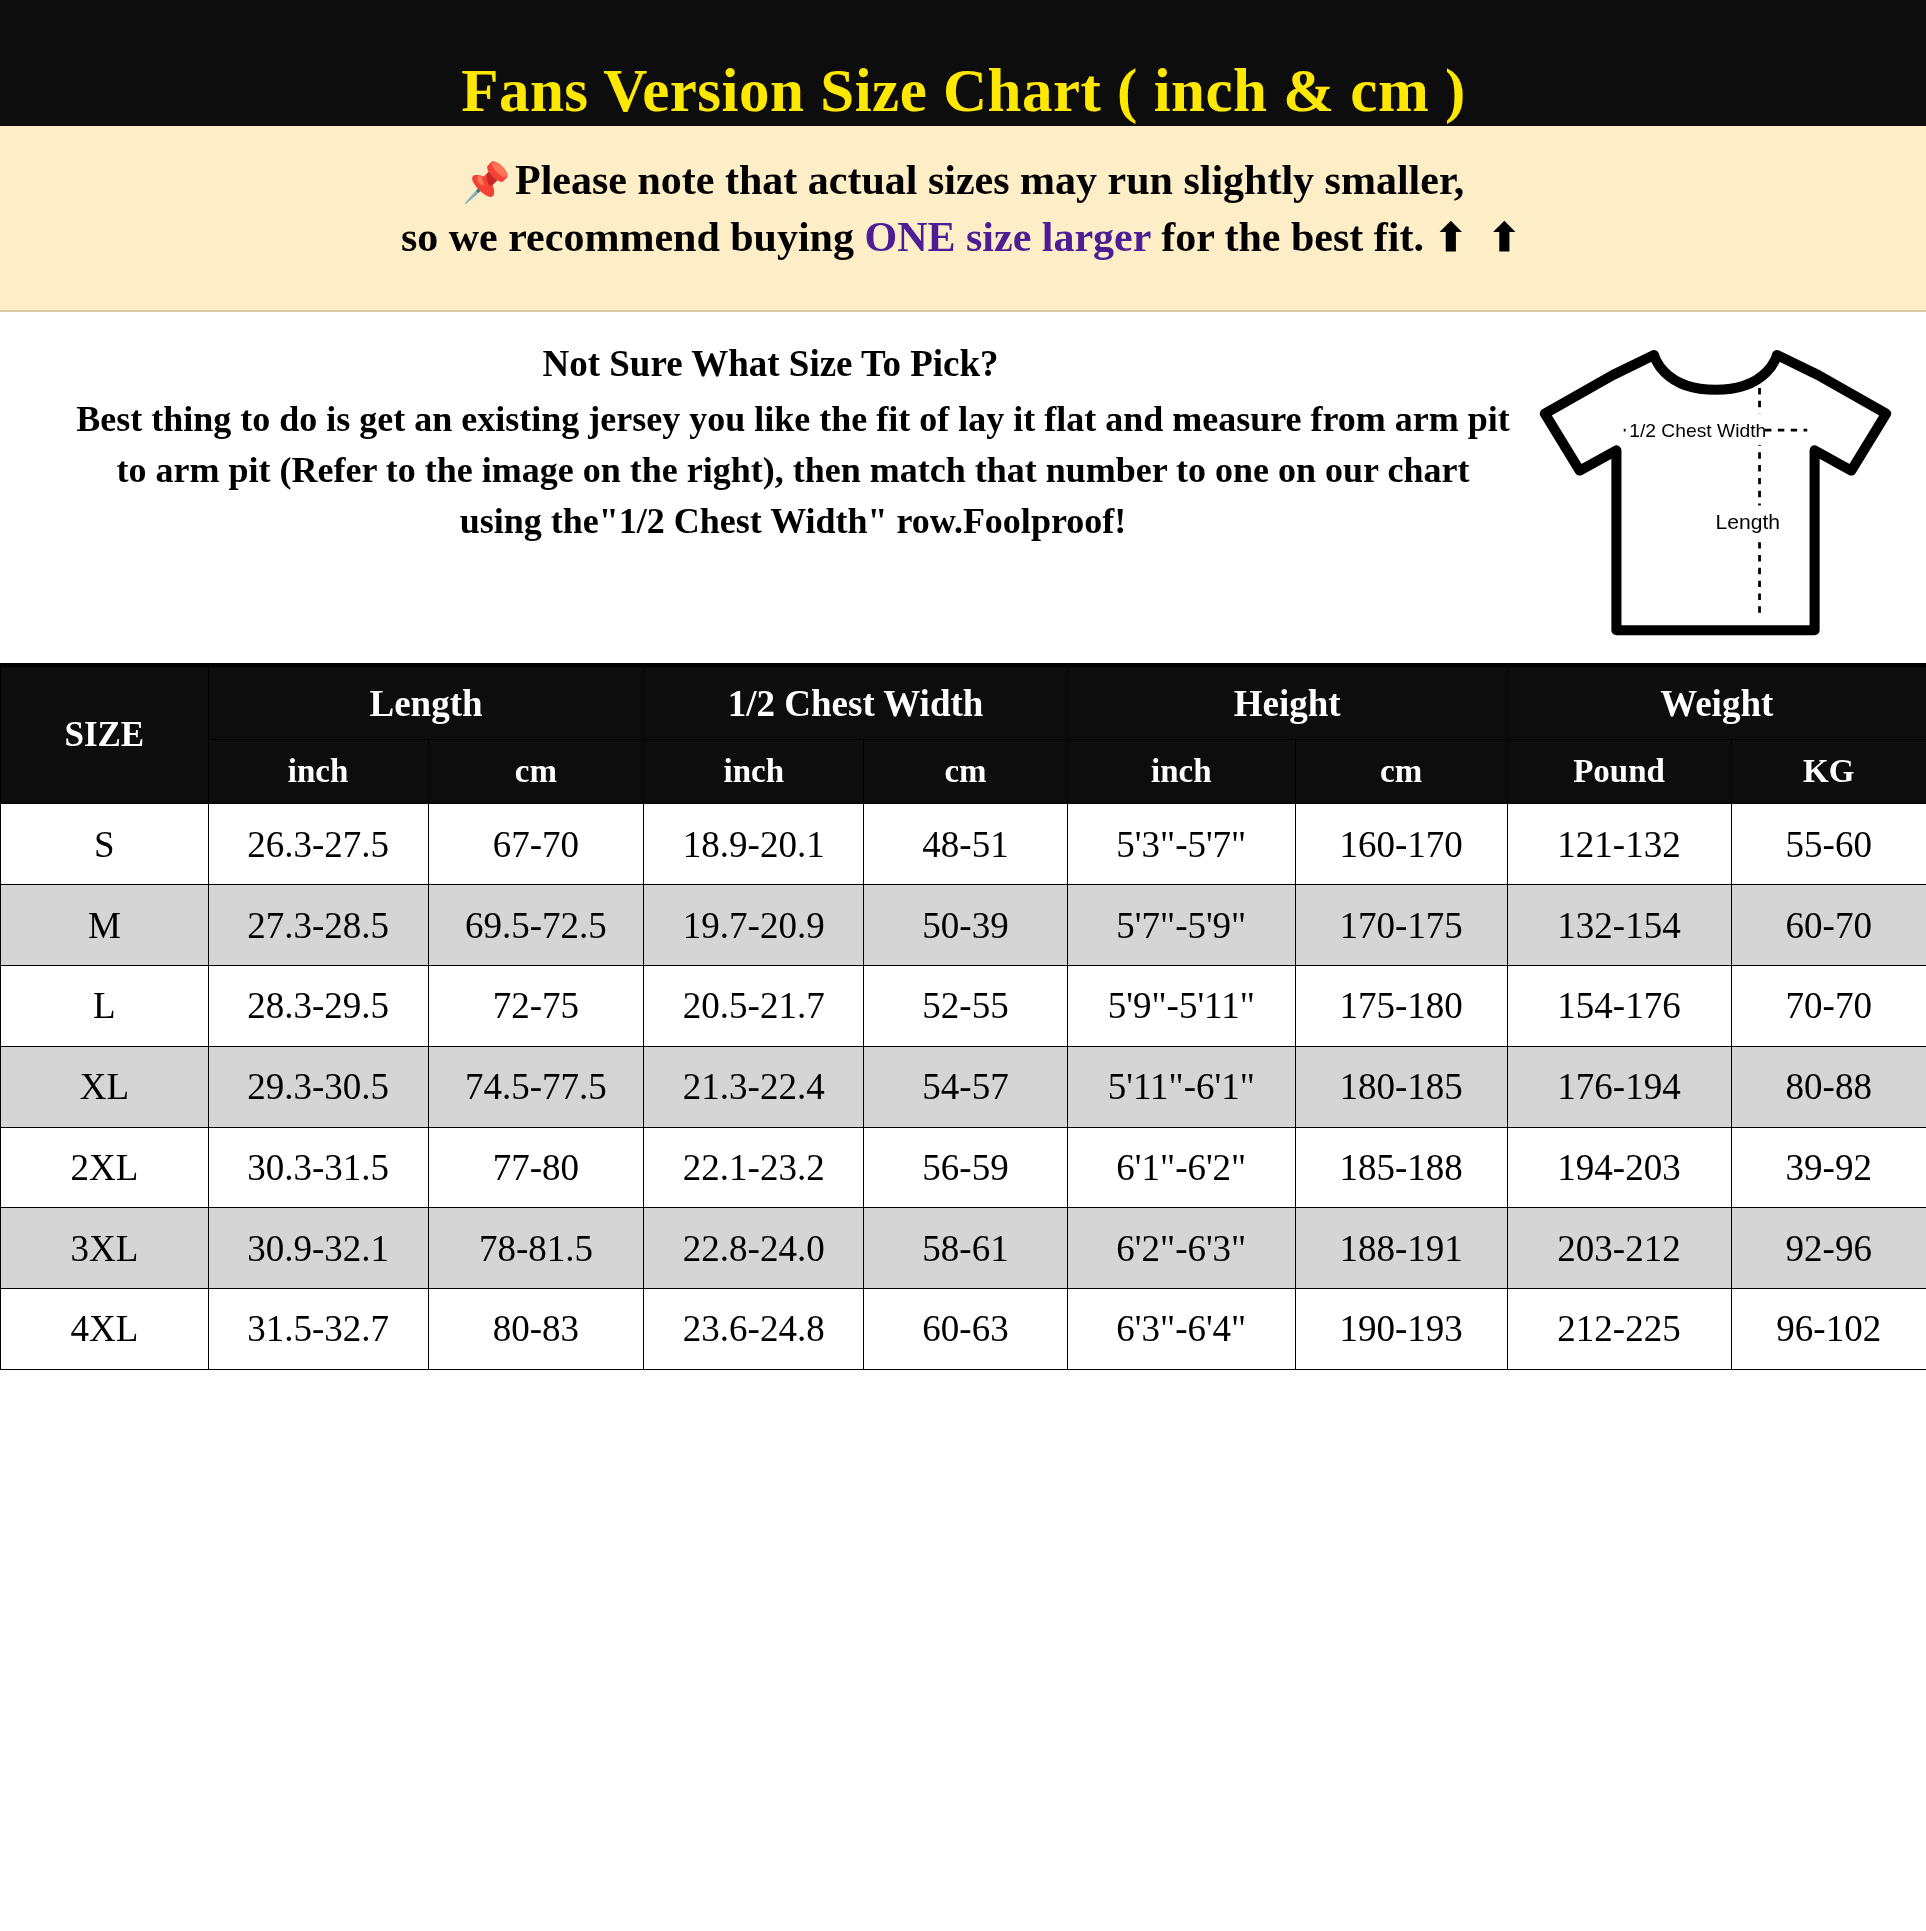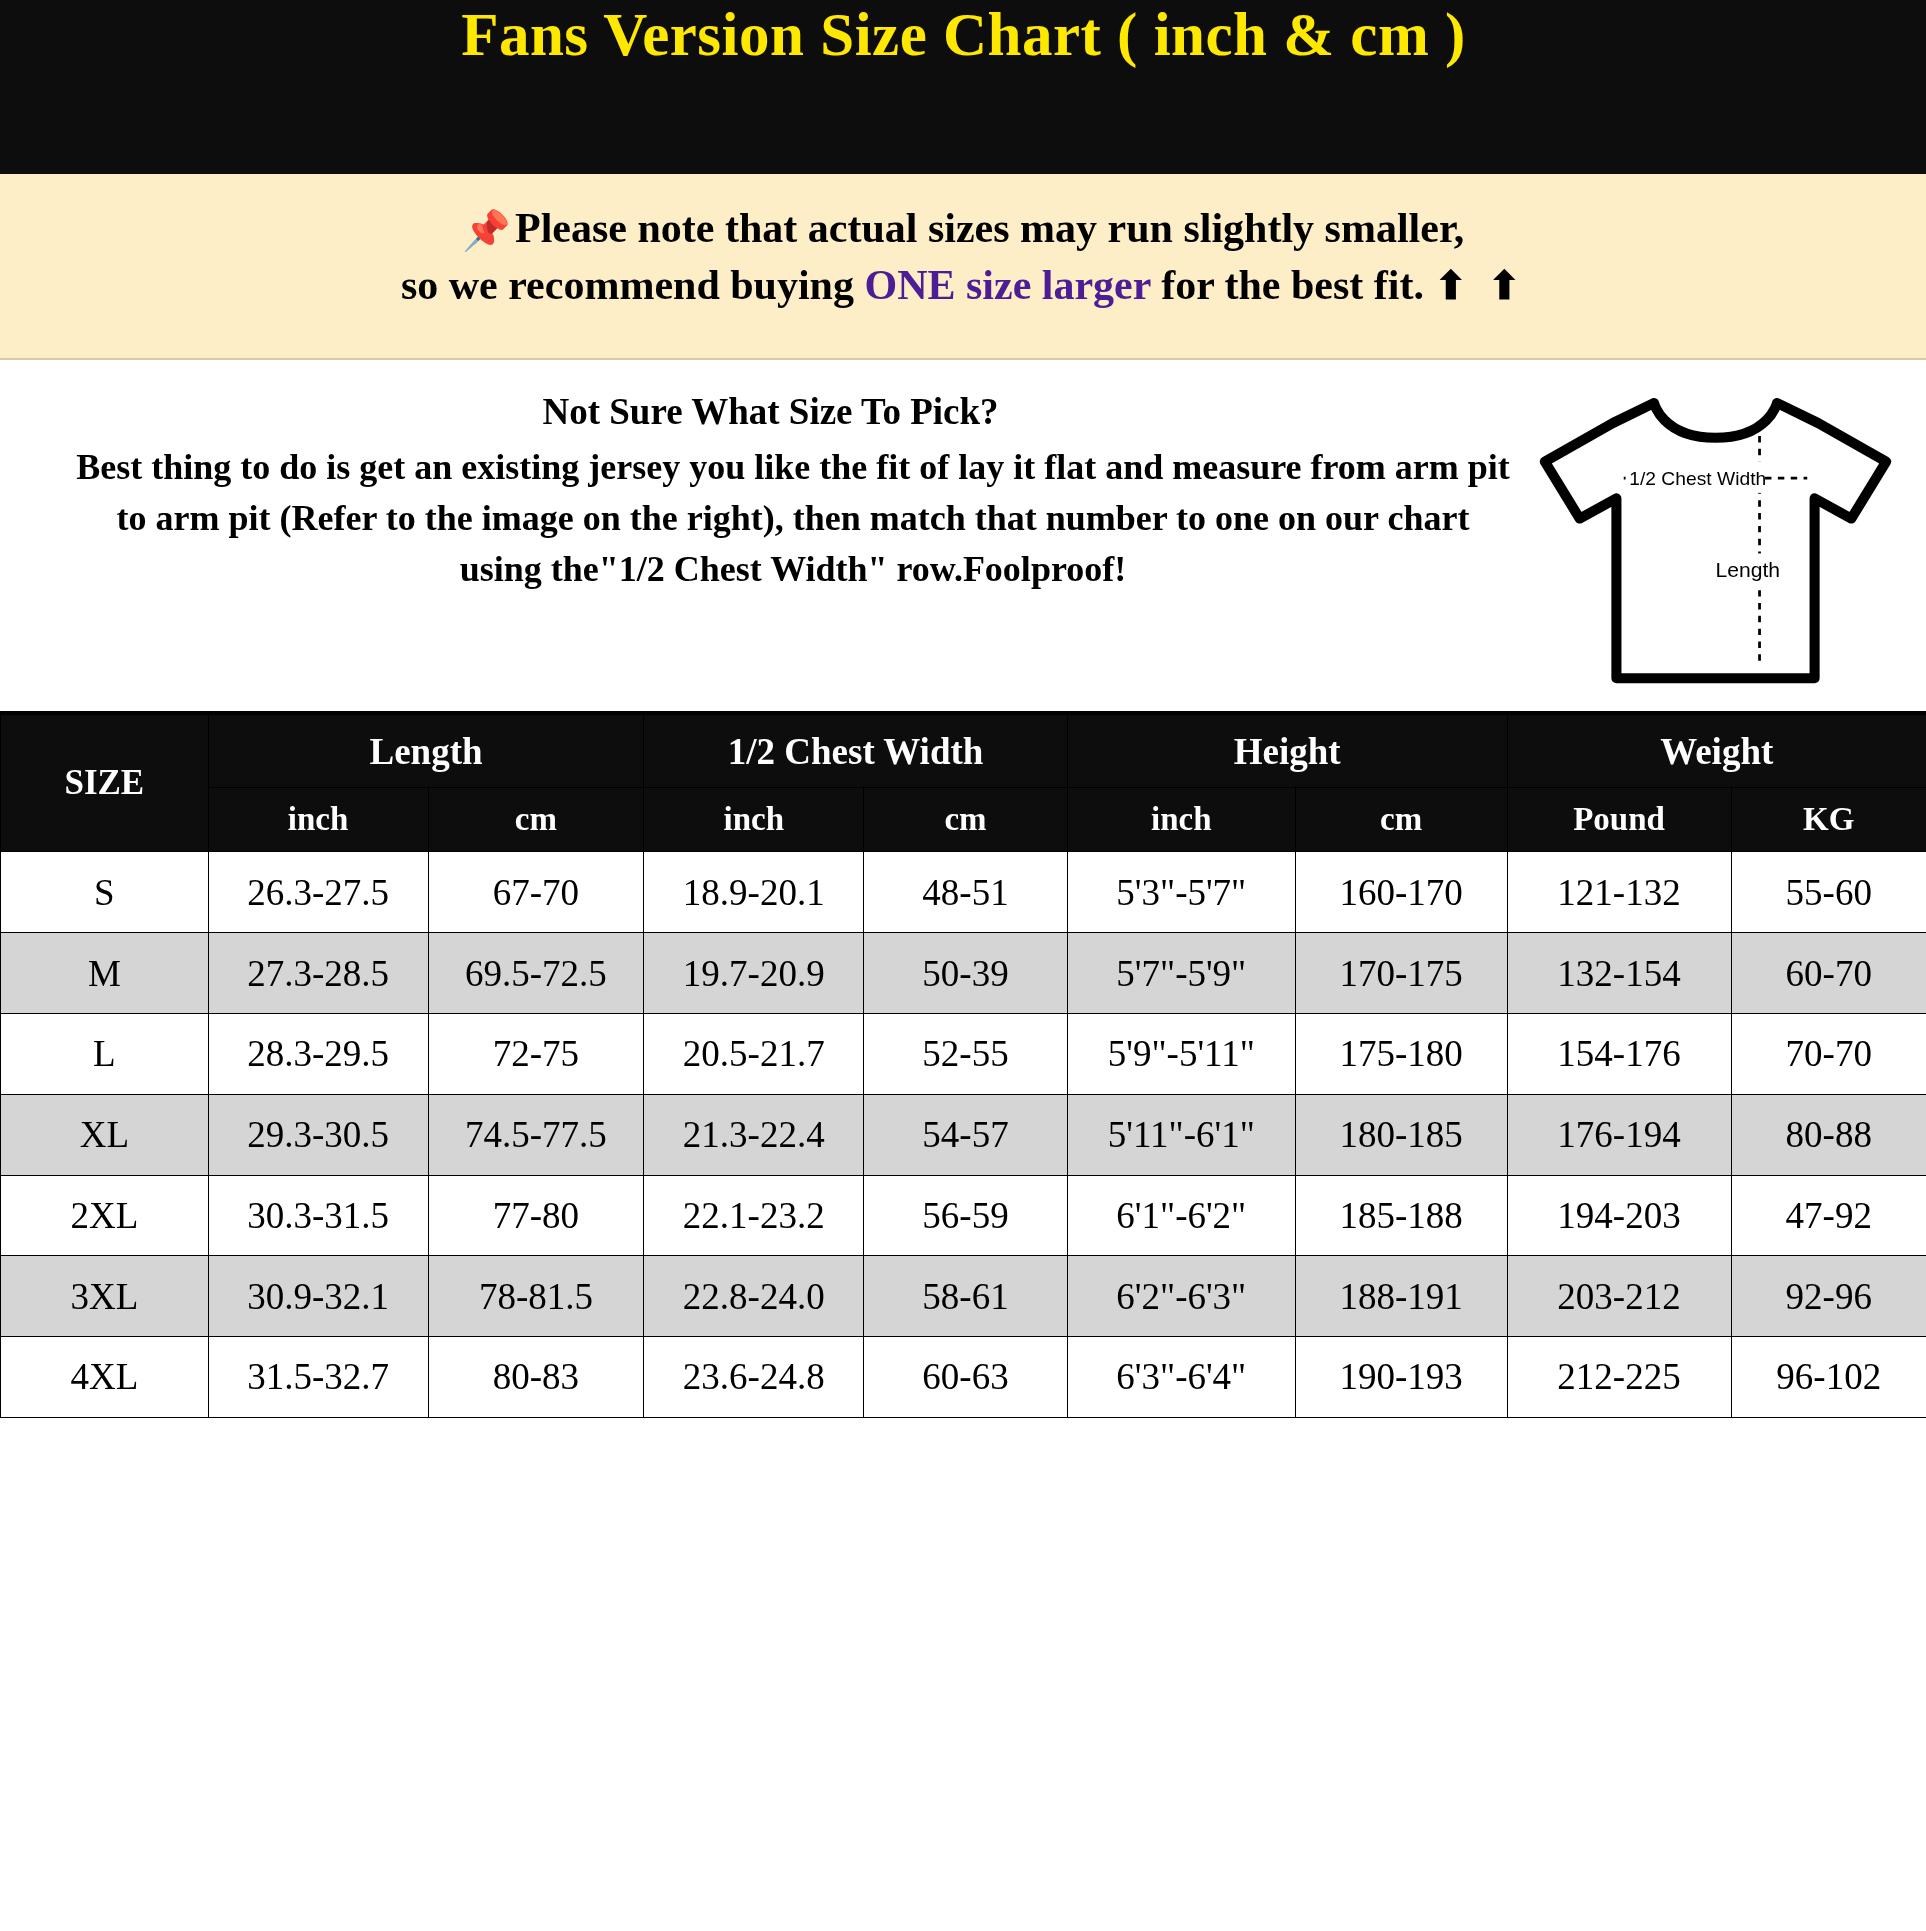--- a/index.html
+++ b/index.html
@@ -17,23 +17,23 @@
     width: 1927px;
     min-height: 1931px;
     background: #fff;
     display: flex;
     flex-direction: column;
   }
 
   
   .title-bar {
     background: #0d0d0d;
-    height: 174px;
-    display: flex;
-    align-items: flex-start;
+    height: 126px;
+    display: flex;
+    align-items: flex-end;
     justify-content: center;
   }
   .title-text {
     color: #ffe800;
     font-size: 61px;
     font-weight: bold;
     letter-spacing: 0.5px;
     text-align: center;
     font-family: "Liberation Serif", serif;
   }
@@ -256,21 +256,21 @@
         </tr>
         <tr>
           <td>2XL</td>
           <td>30.3-31.5</td>
           <td>77-80</td>
           <td>22.1-23.2</td>
           <td>56-59</td>
           <td>6'1"-6'2"</td>
           <td>185-188</td>
           <td>194-203</td>
-          <td>47-92</td>
+          <td>39-92</td>
         </tr>
         <tr class="alt">
           <td>3XL</td>
           <td>30.9-32.1</td>
           <td>78-81.5</td>
           <td>22.8-24.0</td>
           <td>58-61</td>
           <td>6'2"-6'3"</td>
           <td>188-191</td>
           <td>203-212</td>

